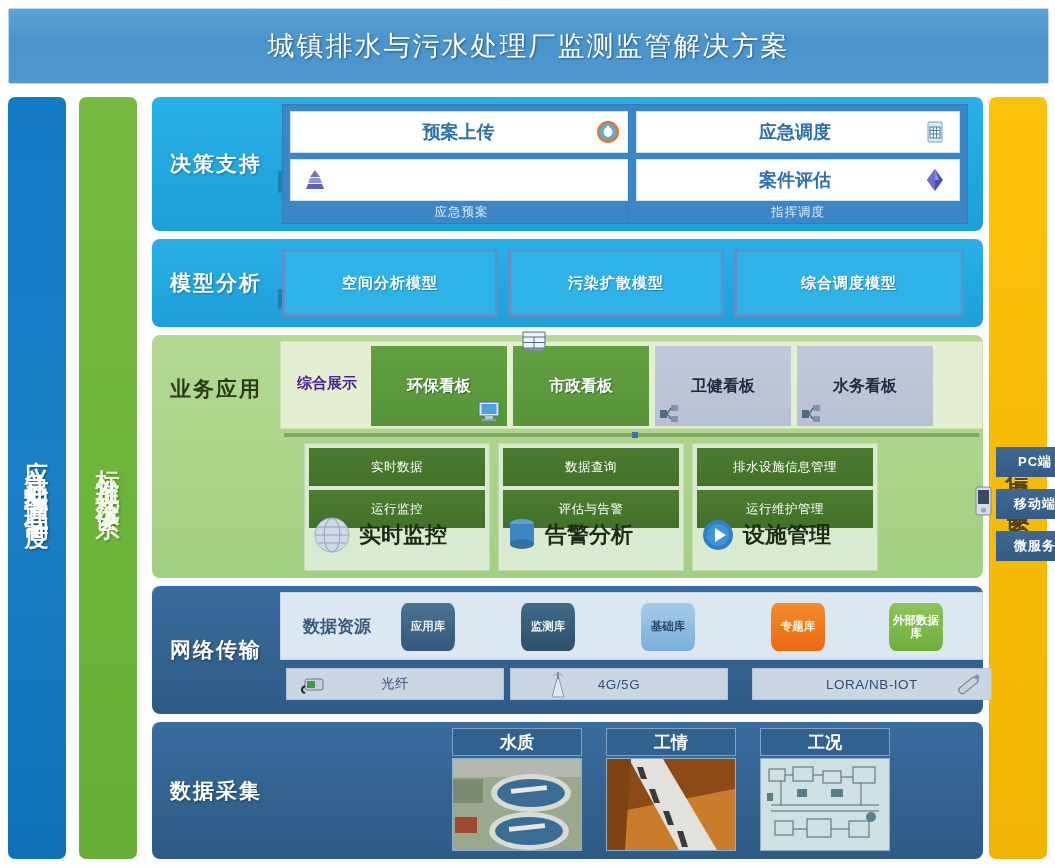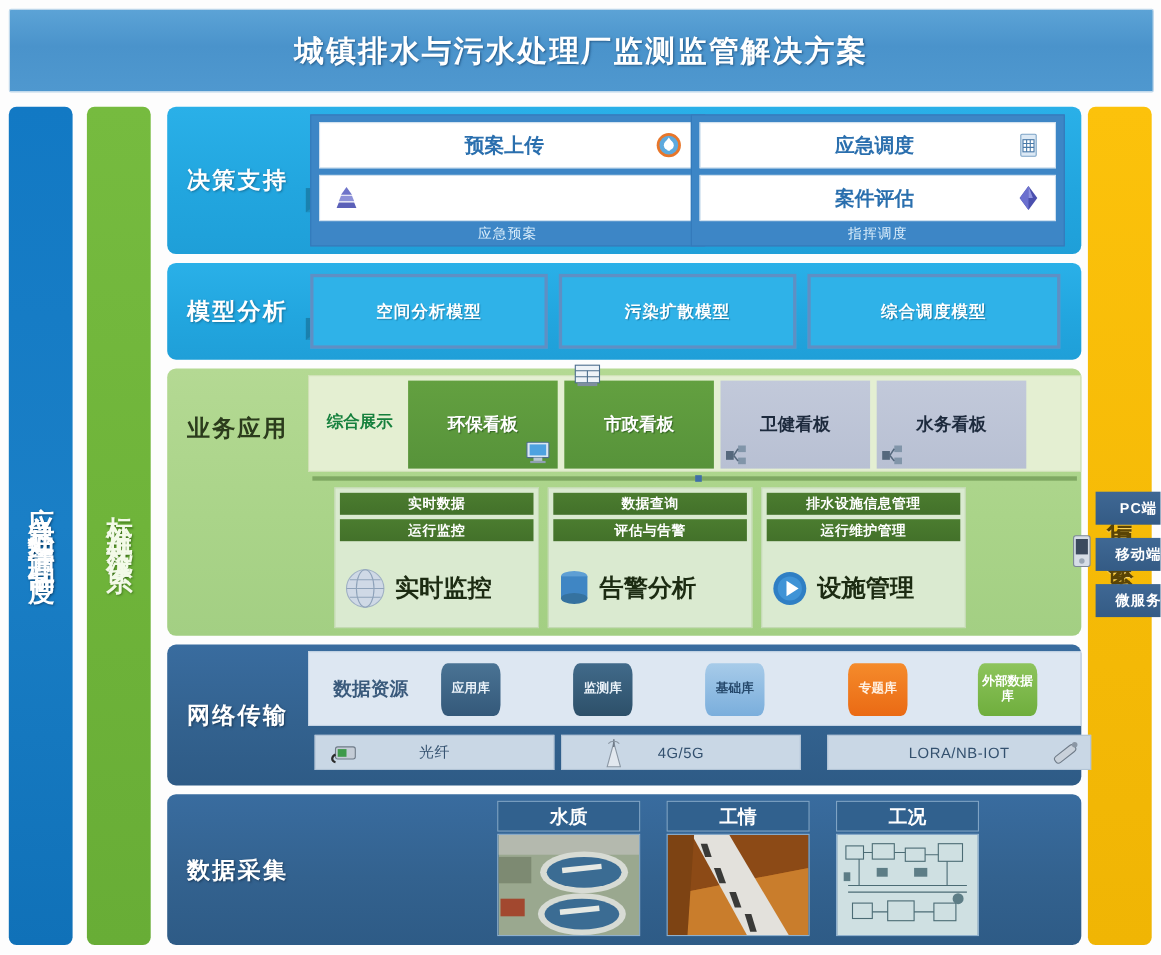--- a/index.html
+++ b/index.html
@@ -4,21 +4,21 @@
 <style>
   html,body{margin:0;padding:0;background:#ffffff;}
   body{width:1055px;height:868px;font-family:"Liberation Sans","DejaVu Sans",sans-serif;overflow:hidden;}
   #page{position:relative;width:1055px;height:868px;background:#fdfdfd;box-sizing:border-box;}
 
   
   .title-bar{position:absolute;left:8px;top:8px;width:1039px;height:74px;
     background:linear-gradient(180deg,#5ca3d6 0%,#4a93cb 45%,#4f98cf 100%);
     border:1px solid #bcd6ea;border-radius:2px;
     display:flex;align-items:center;justify-content:center;}
-  .title-text{color:#ffffff;font-size:27px;font-weight:bold;letter-spacing:2px;
+  .title-text{color:#ffffff;font-size:27px;font-weight:normal;letter-spacing:2px;
     text-shadow:1px 1px 2px rgba(0,40,80,.55);}
 
   
   .side-col{position:absolute;top:97px;height:762px;border-radius:7px;
     display:flex;align-items:center;justify-content:center;box-sizing:border-box;}
   .side-col .vtext{writing-mode:vertical-rl;text-orientation:upright;
     font-size:24px;font-weight:bold;letter-spacing:9px;line-height:1.05;}
   #col-emergency{left:8px;width:58px;background:linear-gradient(180deg,#1279c4 0%,#1a7fc6 50%,#1071b8 100%);}
   #col-emergency .vtext{color:#ffffff;text-shadow:1px 1px 2px rgba(0,30,60,.5);}
   #col-standard{left:79px;width:58px;background:linear-gradient(180deg,#76bb3f 0%,#6fb43a 50%,#68ad36 100%);}
@@ -53,32 +53,32 @@
   .model-box{position:absolute;top:10px;height:68px;background:#2fb2e8;
     border:3px solid #5f8fc4;box-sizing:border-box;display:flex;align-items:center;justify-content:center;
     color:#ffffff;font-size:15px;font-weight:bold;letter-spacing:1px;text-shadow:1px 1px 1px rgba(0,60,90,.4);}
 
   
   #band-business{top:238px;height:243px;background:linear-gradient(180deg,#b4d993 0%,#aad489 55%,#a3cf83 100%);}
   #band-business .band-label{color:#2b3b1c;top:40px;height:auto;}
   .biz-top{position:absolute;left:0;top:6px;width:100%;height:88px;background:#e4efd2;
     border:1px solid #cfe0b5;box-sizing:border-box;}
   .biz-top .showlabel{position:absolute;left:8px;top:32px;width:76px;text-align:center;
-    font-size:15px;font-weight:bold;color:#15803d;}
+    font-size:15px;font-weight:bold;color:#4c1d95;}
   .kanban{position:absolute;top:4px;height:80px;display:flex;align-items:center;justify-content:center;
     font-size:16px;font-weight:bold;box-sizing:border-box;}
   .kanban.green{background:linear-gradient(180deg,#63a040 0%,#57933a 100%);color:#ffffff;
     text-shadow:1px 1px 1px rgba(0,40,0,.45);}
   .kanban.gray{background:linear-gradient(180deg,#c2c9da 0%,#b8c0d3 100%);color:#1d2a3d;}
   .biz-divider{position:absolute;left:4px;top:98px;width:calc(100% - 8px);height:4px;background:#7fa862;}
   .biz-divider .dot{position:absolute;left:50%;top:-1px;width:6px;height:6px;background:#3f6ea8;}
   .biz-col{position:absolute;top:108px;height:128px;background:#daead0;
     border:1px solid #c3d9b2;box-sizing:border-box;padding:4px;}
-  .biz-item{height:20px;background:linear-gradient(180deg,#4b7c2f 0%,#43712a 100%);color:#ffffff;
-    font-size:12.5px;display:flex;align-items:center;justify-content:center;margin-bottom:4px;letter-spacing:.5px;font-weight:bold;}
+  .biz-item{height:38px;background:linear-gradient(180deg,#4b7c2f 0%,#43712a 100%);color:#ffffff;
+    font-size:12.5px;display:flex;align-items:center;justify-content:center;margin-bottom:4px;letter-spacing:.5px;}
   .biz-main{position:absolute;left:6px;right:6px;bottom:6px;height:58px;display:flex;align-items:center;gap:6px;}
   .biz-main .bigtxt{font-size:22px;font-weight:bold;color:#1c2b12;}
   .dev-btn{position:absolute;left:716px;height:30px;width:78px;
     background:linear-gradient(180deg,#3f6894 0%,#345b85 100%);color:#ffffff;font-size:13px;font-weight:bold;
     display:flex;align-items:center;justify-content:center;letter-spacing:1px;}
 
   
   #band-network{top:489px;height:128px;background:linear-gradient(180deg,#396c9f 0%,#33628f 55%,#2e5b86 100%);}
   #band-network .band-label{color:#ffffff;text-shadow:1px 1px 2px rgba(0,20,40,.5);}
   .net-top{position:absolute;left:0;top:6px;width:100%;height:68px;background:#dde7f2;

